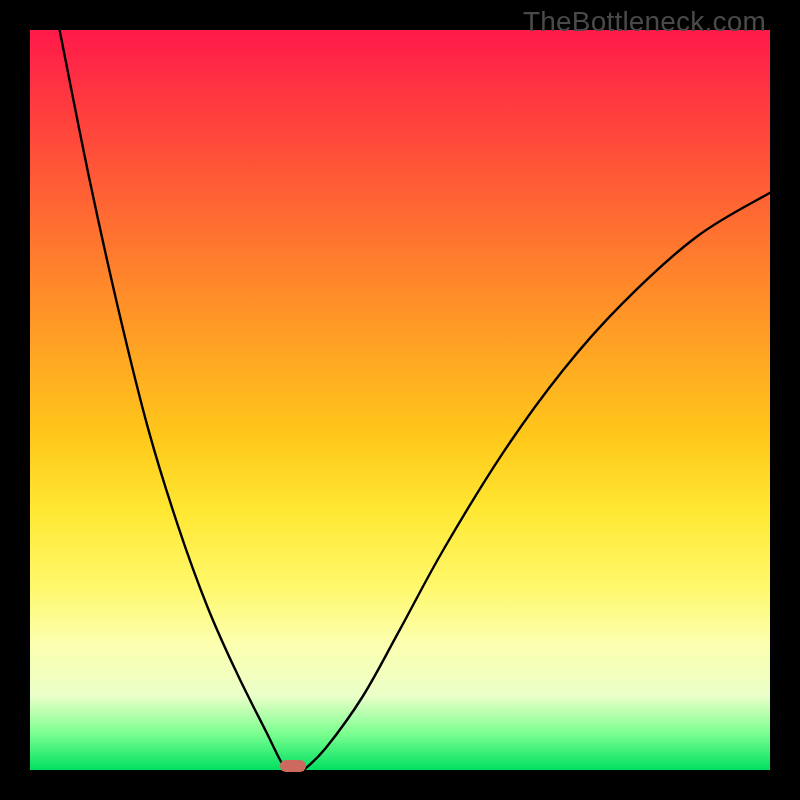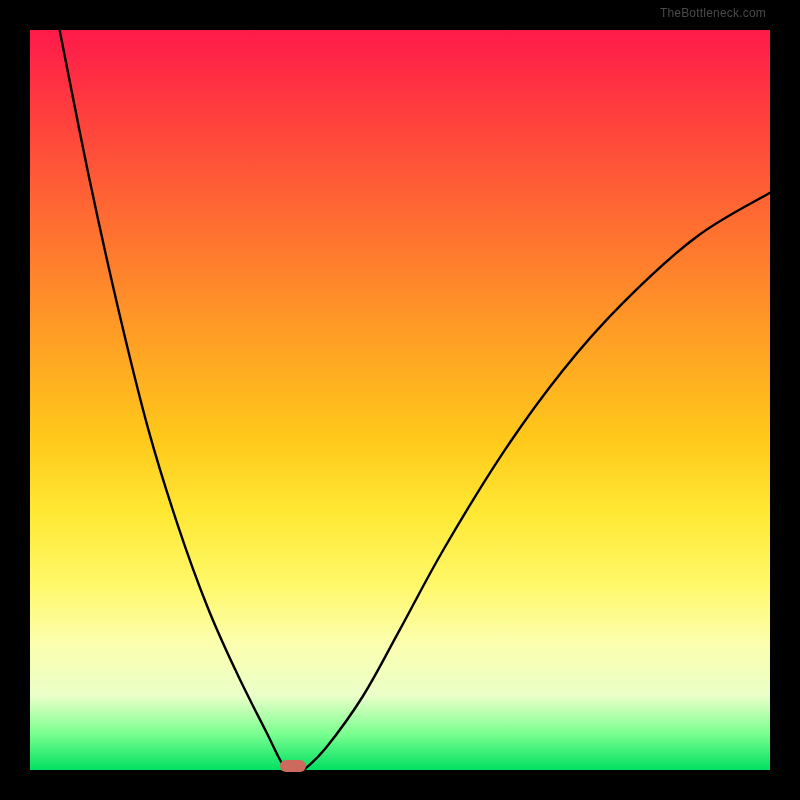--- a/index.html
+++ b/index.html
@@ -36,21 +36,21 @@
       #eaffc8 90%,
       #7dff91 95%,
       #00e060 100%
     );
   }
   .watermark {
     position: absolute;
     top: 6px;
     right: 34px;
     color: #4a4a4a;
-    font-size: 12px;
+    font-size: 28px;
     font-weight: 500;
     letter-spacing: 0.2px;
     user-select: none;
   }
   svg.curve {
     position: absolute;
     left: 0;
     top: 0;
     width: 740px;
     height: 740px;

